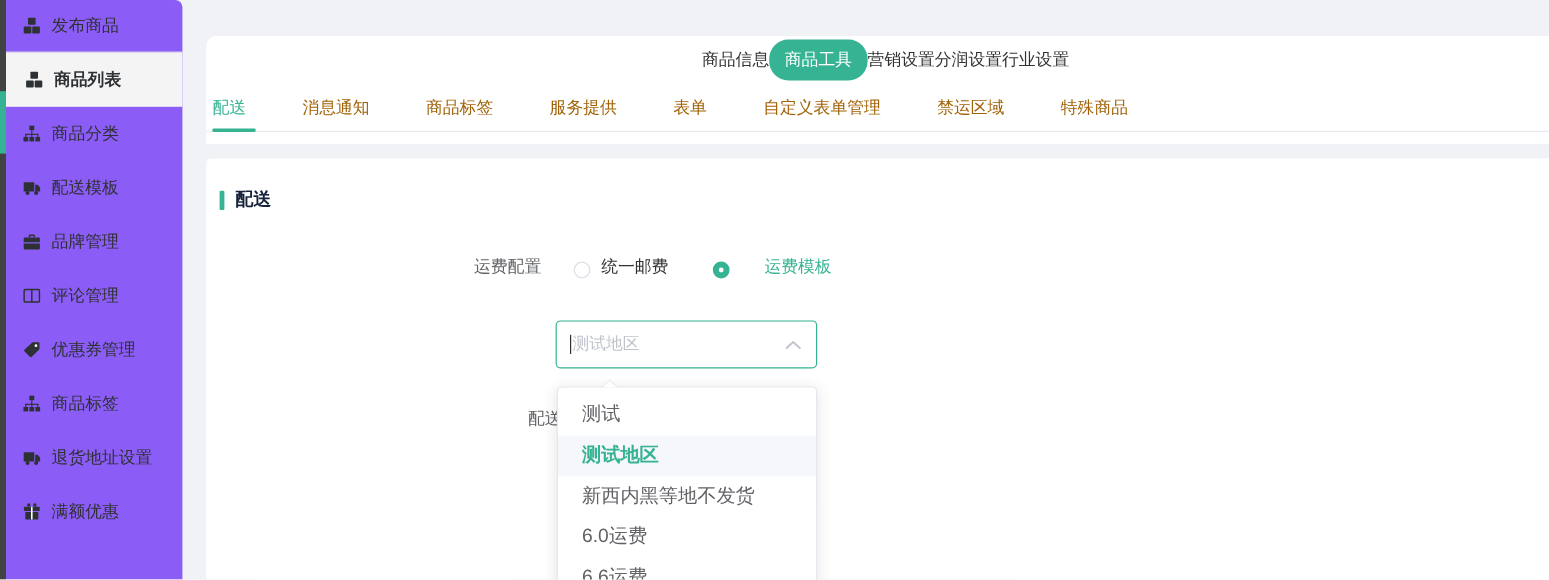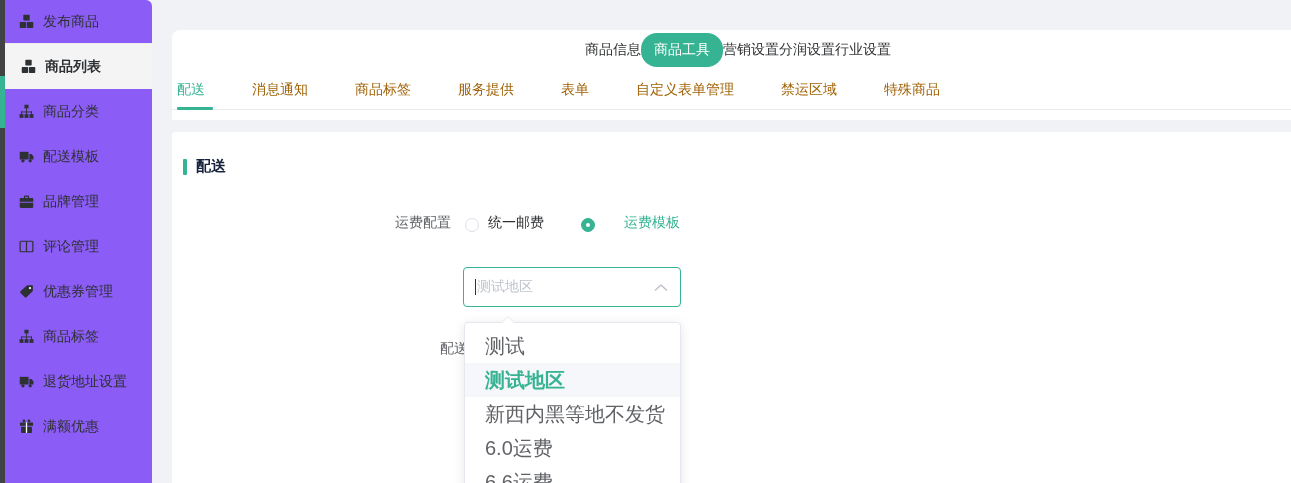--- a/index.html
+++ b/index.html
@@ -29,40 +29,40 @@
   .secondary-tab.active::after{content:"";position:absolute;left:0;bottom:-1px;width:36px;height:3px;background:var(--accent,#35b392);border-radius:1px;}
 
   
   .content-card{position:absolute;left:172px;top:132px;width:1119px;height:351px;background:#fff;border-radius:4px 0 0 0;}
   .section-head{position:absolute;left:11px;top:25px;display:flex;align-items:center;gap:9px;}
   .section-bar{width:4px;height:16px;background:var(--accent,#35b392);border-radius:1px;}
   .section-title{font-size:15px;font-weight:bold;color:#17233d;}
 
   .freight-row{position:absolute;left:223px;top:81px;display:flex;align-items:center;height:20px;}
   .form-label{color:#606266;}
-  .freight-row .form-label{margin-right:14px;}
+  .freight-row .form-label{margin-right:27px;}
   .radio-group{display:flex;align-items:flex-end;cursor:pointer;}
   .radio-group + .radio-group{margin-left:37px;gap:20px;}
   .radio{width:14px;height:14px;border-radius:50%;border:1px solid #dcdfe6;background:#fff;margin-right:9px;flex:none;position:relative;}
   .radio.checked{background:var(--accent,#35b392);border-color:var(--accent,#35b392);}
   .radio.checked::after{content:"";position:absolute;left:4px;top:4px;width:4px;height:4px;background:#fff;border-radius:50%;}
   .radio-label{color:#2f3133;}
   .radio-group.checked .radio-label{color:var(--accent,#35b392);}
 
   .select{position:absolute;left:291px;top:135px;width:218px;height:40px;border:1px solid var(--accent,#35b392);border-radius:4px;background:#fff;display:flex;align-items:center;padding:0 12px 0 11px;cursor:pointer;}
   .text-caret{width:1px;height:16px;background:#303133;margin-right:1px;flex:none;}
   .select-placeholder{color:#bfc4cc;flex:1;overflow:hidden;white-space:nowrap;}
   .chevron{width:14px;height:9px;flex:none;display:inline-flex;}
 
   .method-label{position:absolute;left:228px;top:206px;height:20px;line-height:20px;margin-left:40px;}
 
   .dropdown{position:absolute;left:292px;top:190px;width:217px;background:#fff;border:1px solid #e4e7ed;border-radius:4px;box-shadow:0 2px 12px rgba(0,0,0,.1);padding:6px 0;z-index:10;}
   .dropdown::before{content:"";position:absolute;top:-7px;left:36px;border-left:7px solid transparent;border-right:7px solid transparent;border-bottom:7px solid #e4e7ed;}
   .dropdown::after{content:"";position:absolute;top:-6px;left:37px;border-left:6px solid transparent;border-right:6px solid transparent;border-bottom:6px solid #fff;}
-  .dd-item{height:34px;line-height:34px;padding:0 20px;font-size:20px;color:#606266;cursor:pointer;white-space:nowrap;}
+  .dd-item{height:34px;line-height:34px;padding:0 20px;font-size:16px;color:#606266;cursor:pointer;white-space:nowrap;}
   .dd-item.selected{color:var(--accent,#35b392);font-weight:bold;background:#f5f7fa;}
 </style>
 </head>
 <body>
 
 <div class="rail">
   <div class="rail-thumb"></div>
 </div>
 
 <nav class="sidebar">

